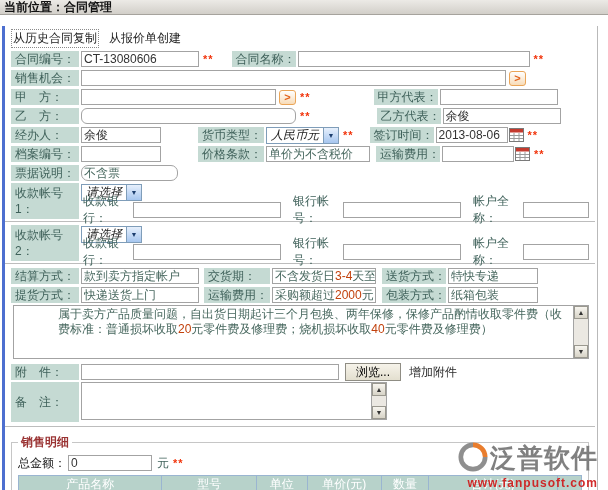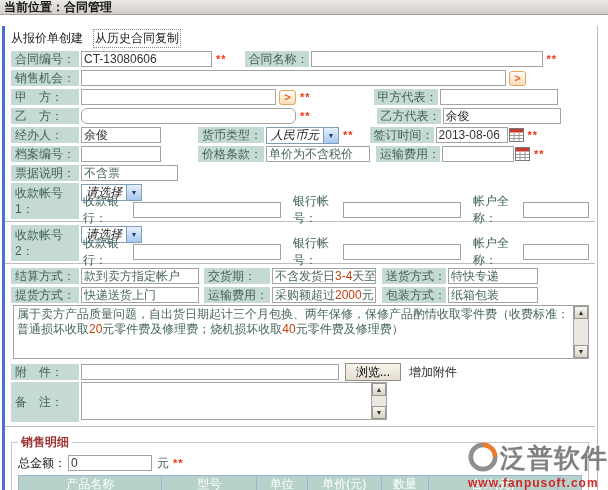--- a/index.html
+++ b/index.html
@@ -44,59 +44,59 @@
 
   .hr { border-top:1px solid #bdbdbd; margin:2px 0 3px -6px; width:590px; }
 
   .acct { display:flex; margin-bottom:1px; }
   .acct .lc1 { height:auto; align-self:stretch; display:flex; align-items:center; }
   .acct-body { flex:1; }
   .acct-line { display:flex; align-items:center; height:18px; }
   .slab { color:#3f615a; margin-left:12px; }
   .slab.first { margin-left:4px; }
 
-  .tbox { border:1px solid #a3a3a3; background:#fff; display:flex; margin-left:2px; }
+  .tbox { border:1px solid #a3a3a3; background:#fff; display:flex; margin-left:2px;padding-left:41px; }
   .ttext { flex:1; padding:1px 3px; line-height:15px; color:#48685f; }
   .vscroll { width:15px; background:#ebe8e2; border-left:1px solid #a3a3a3;
     display:flex; flex-direction:column; justify-content:space-between; }
   .sbtn { height:13px; background:linear-gradient(#f7f5ef,#d7d3c7); border:1px solid #9a988f;
     font-size:7px; color:#333; display:flex; align-items:center; justify-content:center; cursor:pointer; }
 
   .browse-btn { margin-left:6px; height:18px; padding:0 10px; font-size:12px;
     background:linear-gradient(#f6f3ea,#e3dfcf); border:1px solid #8f8d84; cursor:pointer;
     font-family:inherit; }
   .addatt { margin-left:8px; color:#2c2c2c; cursor:pointer; }
 
   fieldset.detail { margin-top:7px; border:1px solid #c6c6c6; padding:1px 6px 8px; }
   fieldset.detail legend { color:#9a3333; font-weight:bold; padding:0 3px; }
   .totrow { display:flex; align-items:center; height:20px; margin:1px 0 2px; }
   .dtable { border-collapse:collapse; width:100%; table-layout:fixed; }
   .dtable th { background:#b7d2ca; color:#fff; font-weight:normal;
     border:1px solid #9ab5d1; height:17px; font-size:12px; }
 
-  .logo { position:absolute; right:0; bottom:0px; text-align:left; opacity:.95; }
+  .logo { position:absolute; right:10px; bottom:0px; text-align:right; opacity:.95; }
   .logo-top { display:flex; align-items:center; gap:2px; }
   .logo-name { font-size:26px; font-weight:bold; color:#7a7a7a; letter-spacing:1px; }
   .logo-url { font-size:12px; font-weight:bold; color:#cf1f1f; letter-spacing:1px; }
 </style>
 </head>
 <body>
 
 <div class="crumbbar">当前位置：合同管理</div>
 
 <div class="panel">
 
   <div class="linksrow">
+    <span class="lnk lnk-focus">从历史合同复制</span>
     <span class="lnk">从报价单创建</span>
-    <span class="lnk lnk-focus">从历史合同复制</span>
   </div>
 
   <div class="frow">
     <span class="lc lc1">合同编号：</span>
-    <input class="inp" style="width: 131px;" value="CT-13080606">
+    <input class="inp" style="width: 118px;" value="CT-13080606">
     <span class="req">**</span>
     <span class="lc lc2" style="width:64px;margin-left:18px">合同名称：</span>
     <input class="inp" style="width: 232px;">
     <span class="req">**</span>
   </div>
 
   <div class="frow">
     <span class="lc lc1">销售机会：</span>
     <input class="inp" style="width: 425px;">
     <span class="chs">&gt;</span>
@@ -158,21 +158,21 @@
           <line x1="1" y1="10.5" x2="14" y2="10.5" stroke="#9a9a9a"></line>
           <line x1="5" y1="5" x2="5" y2="13" stroke="#9a9a9a"></line>
           <line x1="10" y1="5" x2="10" y2="13" stroke="#9a9a9a"></line>
         </svg>
     </span>
     <span class="req">**</span>
   </div>
 
   <div class="frow">
     <span class="lc lc1">票据说明：</span>
-    <input class="inp teal" style="width: 97px;" value="不含票">
+    <input class="inp teal" style="width: 97px; border-radius: 7px;" value="不含票">
   </div>
 
   <div class="acct">
     <span class="lc lc1">收款帐号1：</span>
     <div class="acct-body">
       <div class="acct-line">
         <span class="sel">
           <span class="st">请选择</span>
           <span class="sa">▼</span>
         </span>

